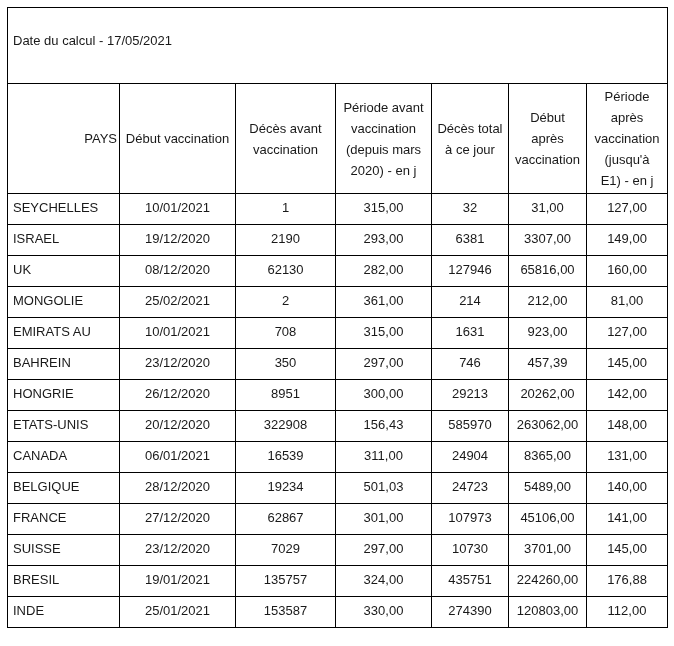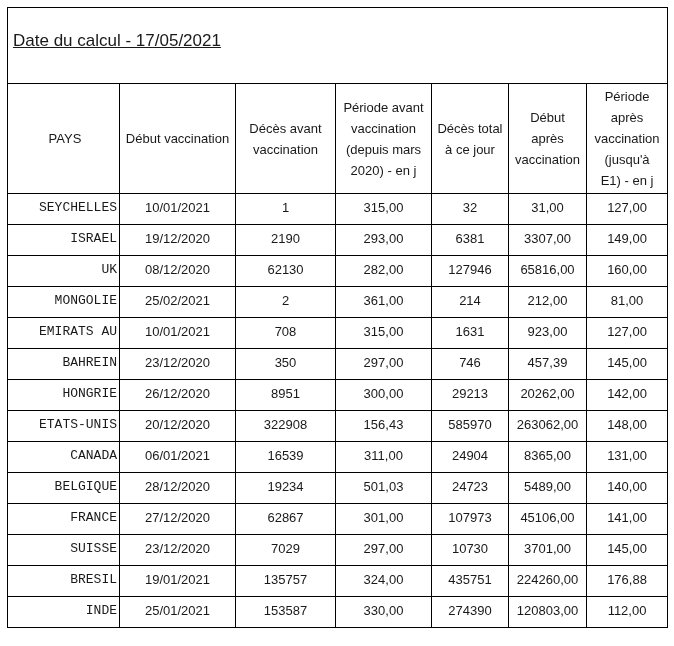--- a/index.html
+++ b/index.html
@@ -27,45 +27,43 @@
     font-size: 13px;
     background: #ffffff;
     overflow: hidden;
     box-sizing: border-box;
   }
   tr.title-row td {
     height: 76px;
     text-align: left;
     vertical-align: middle;
     padding: 0 5px 10px 5px;
-    font-size: 17px;
-    text-decoration: underline;
+    font-size: 13px;
   }
   tr.header-row th {
     height: 106px;
     text-align: center;
     vertical-align: middle;
     white-space: pre-line;
     line-height: 21px;
     padding: 2px 2px;
   }
   tr.header-row th.col-pays {
-    text-align: center;
+    text-align: right;
     padding-left: 5px;
   }
   tbody.data-body td {
     height: 31px;
     text-align: center;
     vertical-align: middle;
     padding: 0 2px 4px 2px;
   }
   tbody.data-body td:first-child {
-    text-align: right;
+    text-align: left;
     padding-left: 5px;
-    font-family: Liberation Mono, monospace;
   }
   col.c1 { width: 112px; }
   col.c2 { width: 116px; }
   col.c3 { width: 100px; }
   col.c4 { width: 96px; }
   col.c5 { width: 77px; }
   col.c6 { width: 78px; }
   col.c7 { width: 81px; }
 </style>
 </head>

